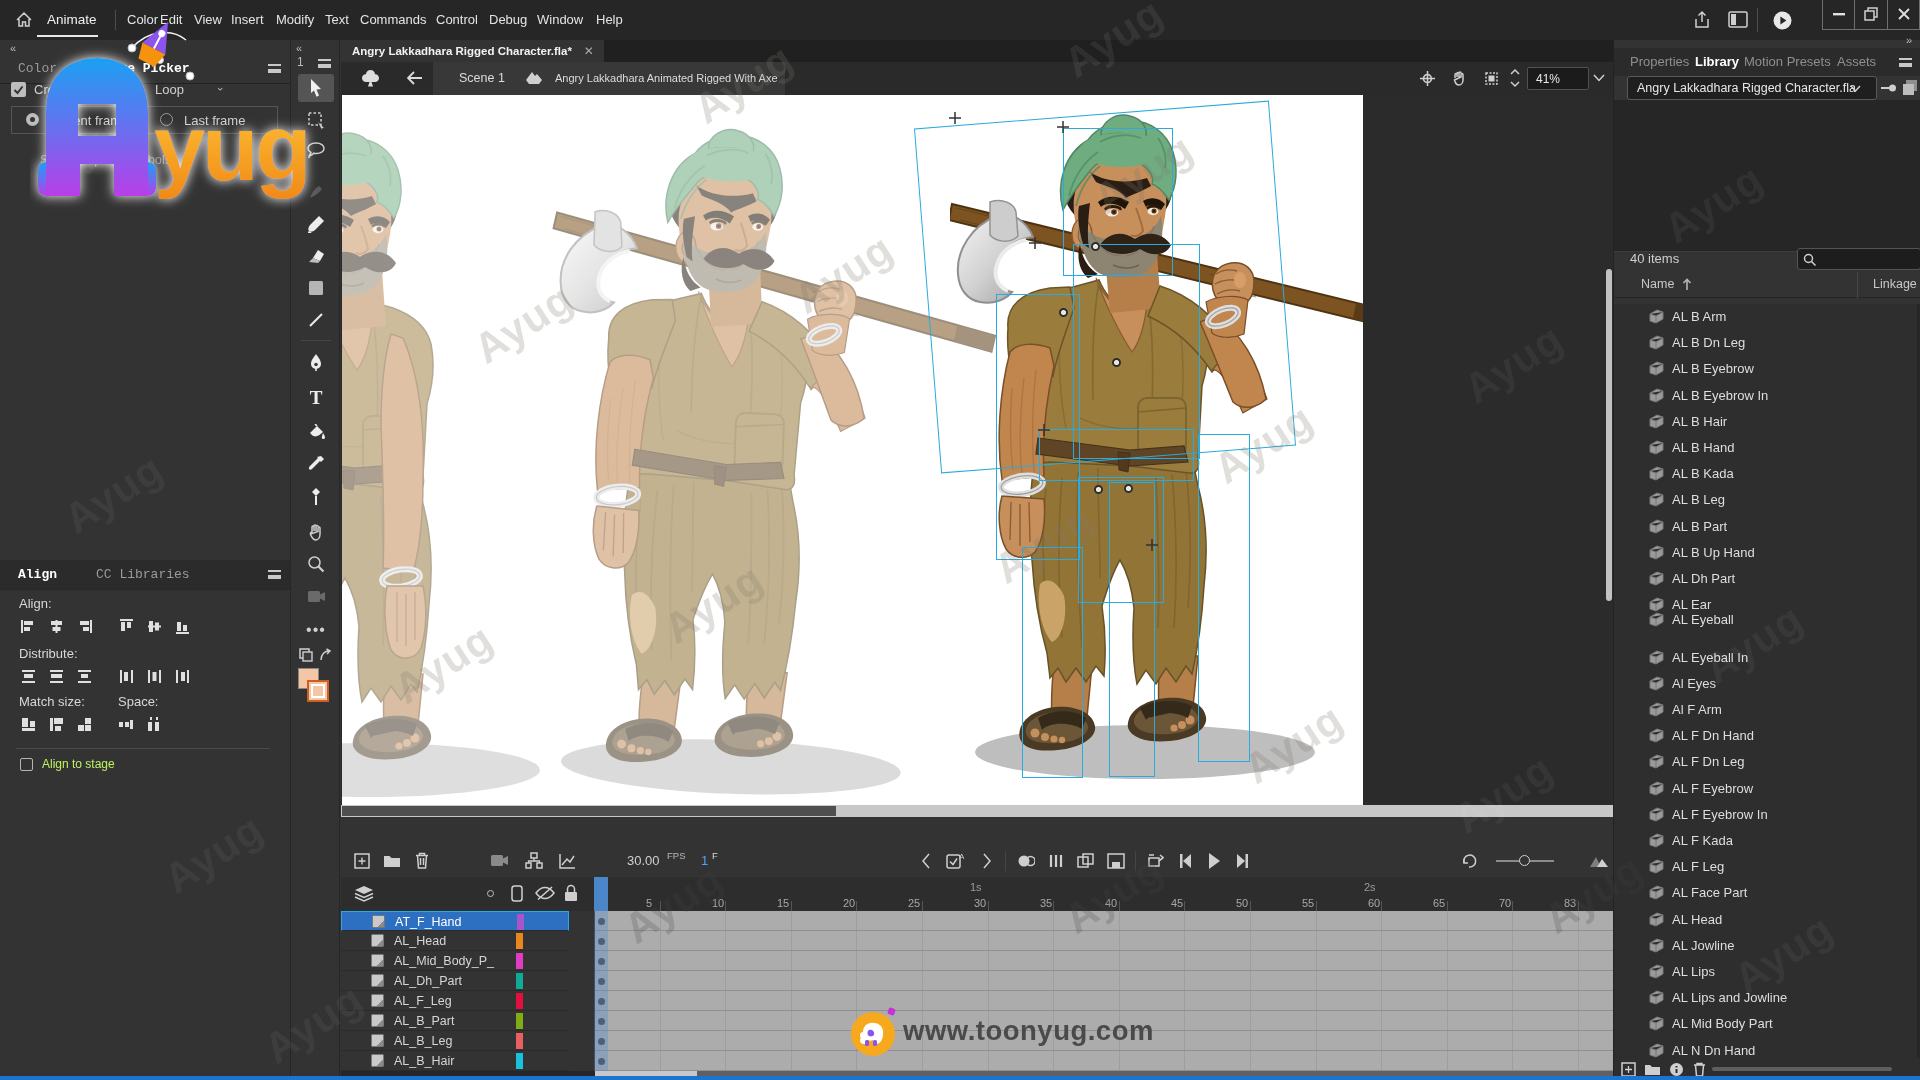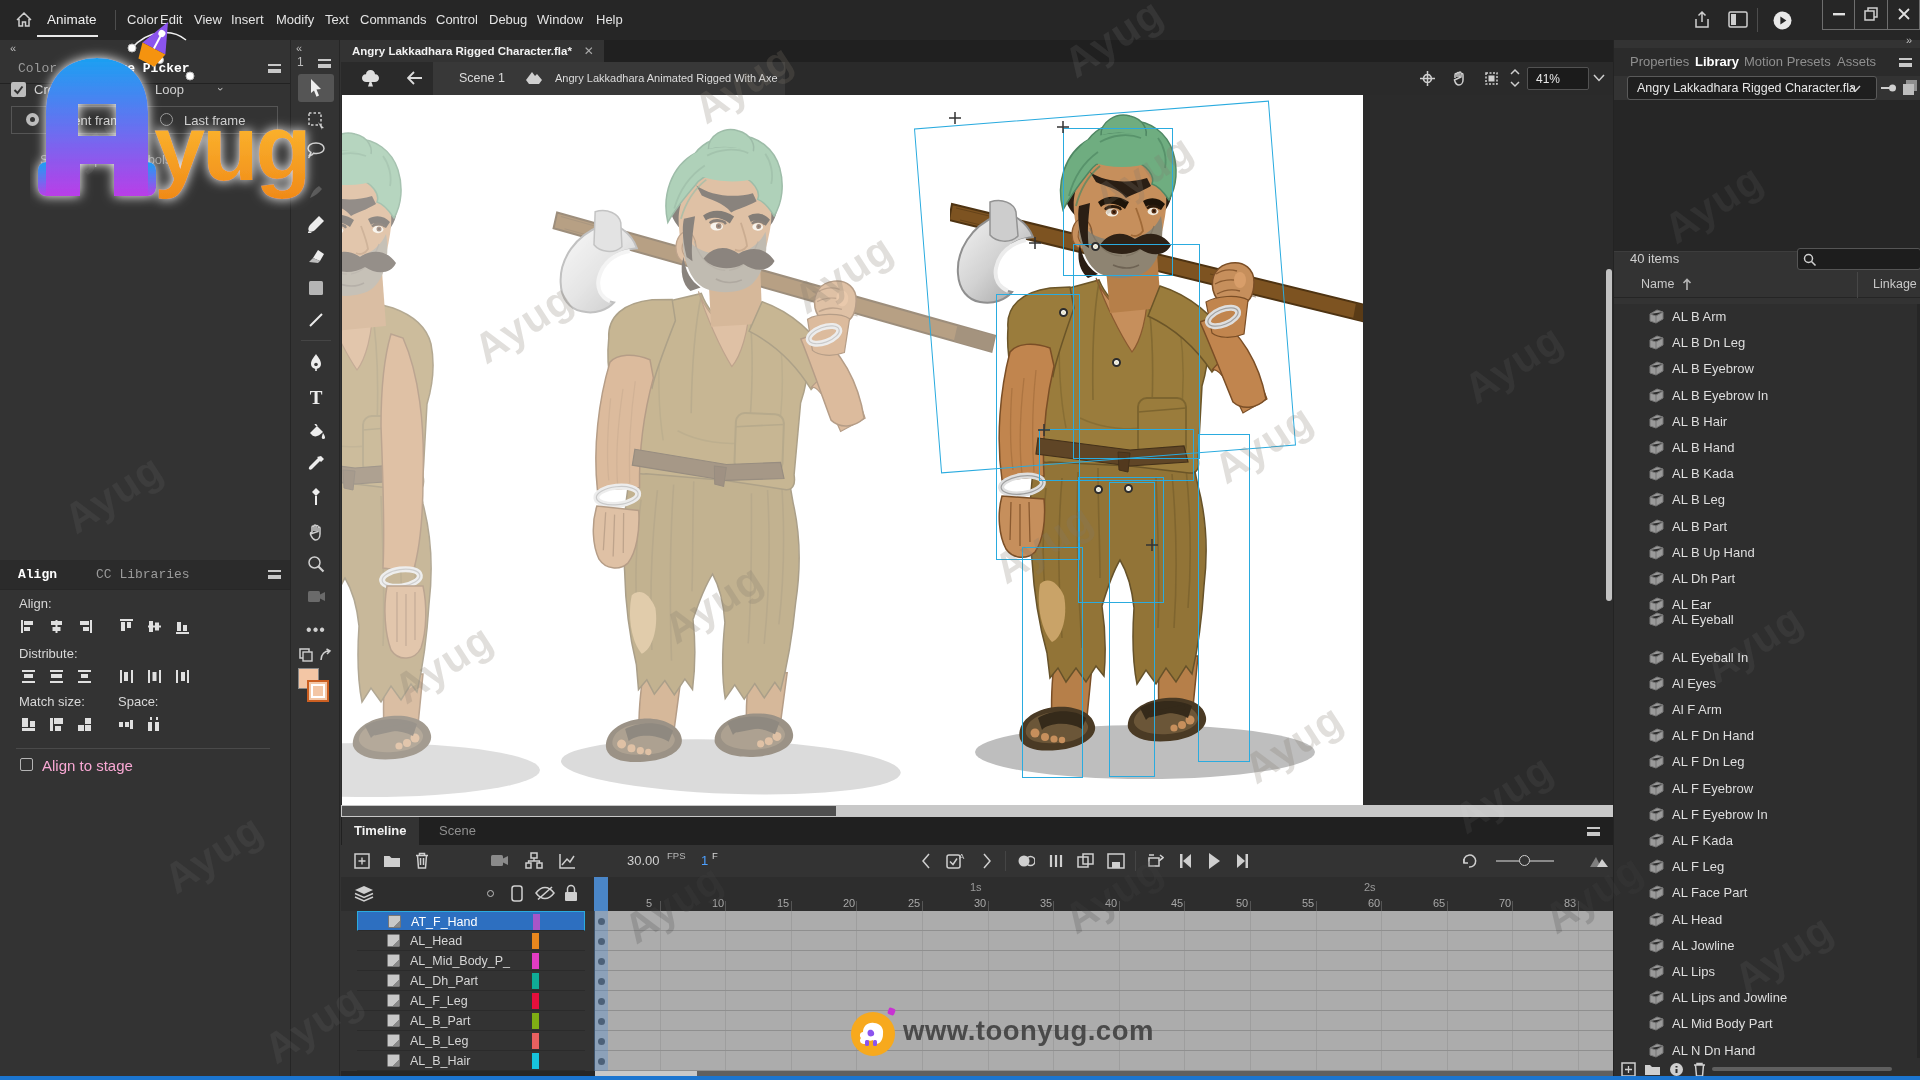--- a/index.html
+++ b/index.html
@@ -46,21 +46,21 @@
 .sel { position:absolute; border:1px solid #2aabdf; }
 .regpt { position:absolute; width:9px; height:9px; border-radius:50%; border:2px solid #2d2d2d; background:#e8e4c8; box-shadow:0 0 0 1px #fff inset; }
 
 #timeline { position:absolute; left:0; top:777px; width:1272px; height:263px; background:#333; }
 #tl-tabs { position:absolute; left:0; top:0; width:1272px; height:28px; background:#202020; }
 #tl-tab1 { position:absolute; left:1px; top:0; height:28px; background:#333; color:#f2f2f2; font-weight:bold; font-size:13px; line-height:28px; padding:0 12px; }
 #tl-tab2 { position:absolute; left:86px; top:0; height:28px; color:#8f8f8f; font-size:13px; line-height:28px; padding:0 12px; }
 #tl-toolbar { position:absolute; left:0; top:28px; width:1272px; height:32px; background:#333; }
 #tl-head { position:absolute; left:0; top:60px; width:1272px; height:34px; background:#2d2d2d; }
 #tl-rows { position:absolute; left:0; top:94px; width:1272px; height:160px; }
-.lrow { position:absolute; left:16px; width:228px; height:20px; background:#333; border-bottom:1px solid #2b2b2b; color:#d6d6d6; font-size:12.5px; line-height:20px; }
+.lrow { position:absolute; left:0; width:228px; height:20px; background:#333; border-bottom:1px solid #2b2b2b; color:#d6d6d6; font-size:12.5px; line-height:20px; }
 .lrow.sel { background:#2d6fc0; color:#fff; }
 .frow { position:absolute; left:254px; width:1018px; height:20px; background:#acacac; background-image:repeating-linear-gradient(90deg, transparent 0, transparent 64.6px, #9e9e9e 64.6px, #9e9e9e 65.6px); border-bottom:1px solid #8f8f8f; }
 .chip { position:absolute; left:175px; top:2px; width:7px; height:16px; }
 .pageic { position:absolute; left:30px; top:3px; width:13px; height:13px; background:linear-gradient(135deg,#c9c9c9 0 72%,#8a8a8a 72% 100%); border:1px solid #777; border-radius:1px; }
 .kdot { position:absolute; left:3px; top:7px; width:7px; height:7px; border-radius:50%; background:#4a4a4a; }
 #tl-hscroll { position:absolute; left:0; top:254px; width:1272px; height:6px; background:#262626; }
 
 #rightpanel { position:absolute; left:1613px; top:40px; width:307px; height:1040px; background:#333; border-left:1px solid #232323; }
 #rp-tabs { position:absolute; left:0; top:8px; width:307px; height:28px; background:#2b2b2b; }
 .rtab { position:absolute; top:0; height:28px; line-height:28px; font-size:13px; color:#8f8f8f; }
@@ -380,21 +380,21 @@
         </svg>
         <svg class="abs" style="left:126px;top:0" width="17" height="17" viewBox="0 0 17 17">
           <rect x="2" y="6" width="4" height="9" fill="#e0e0e0"></rect>
           <rect x="9" y="6" width="4" height="9" fill="#e0e0e0"></rect>
           <rect x="4" y="1" width="2" height="3" fill="#e0e0e0"></rect>
           <rect x="10" y="1" width="2" height="3" fill="#e0e0e0"></rect>
         </svg>
       </div>
     <div class="abs" style="left:16px;top:708px;width:254px;height:1px;background:#4a4a4a"></div>
     <div class="abs" style="left:20px;top:718px;width:13px;height:13px;border:1.5px solid #b5b5b5;border-radius:2px"></div>
-    <div class="abs" style="left:42px;top:717px;color:#f9a8d4;font-size:15px">Align to stage</div>
+    <div class="abs" style="left:42px;top:717px;color:#bef264;font-size:12px">Align to stage</div>
   </div>
 
   <div id="toolcol">
     <div class="abs chev2" style="left:5px;top:2px">«</div>
     <div class="abs" style="left:6px;top:15px;color:#bbb;font-size:12px">1</div>
     <div class="burger" style="left:27px;top:19px"></div>
     <div id="tools">
       <div class="tool active" style="top:34px">
           <svg width="18" height="20" viewBox="0 0 18 20">
             <path d="M4 1 L14 11 L9.5 11.5 L12 17.5 L9.5 18.7 L7 12.5 L4 15 Z" fill="#f0f0f0"></path>
@@ -580,25 +580,20 @@
       <div class="regpt" style="left:782px;top:389px"></div>
     </div>
       <div id="vscroll">
           <div id="vthumb"></div>
         </div>
     </div>
     <div id="hscroll">
         <div id="hthumb"></div>
       </div>
     <div id="timeline">
-    <div id="tl-tabs">
-          <div id="tl-tab1">Timeline</div>
-          <div id="tl-tab2">Scene</div>
-      <div class="burger" style="left:1246px;top:10px"></div>
-    </div>
     <div id="tl-toolbar">
       <svg class="abs" style="left:13px;top:8px" width="16" height="16" viewBox="0 0 16 16">
             <rect x="1" y="1" width="14" height="14" class="icn" stroke-width="1.4"></rect>
             <path d="M8 4.5 V11.5 M4.5 8 H11.5" stroke="#cfcfcf" stroke-width="1.4"></path>
           </svg>
       <svg class="abs" style="left:42px;top:9px" width="18" height="14" viewBox="0 0 18 14">
             <path d="M1 2 H6.5 L8.5 4 H17 V13 H1 Z" fill="#cfcfcf"></path>
           </svg>
       <svg class="abs" style="left:74px;top:7px" width="14" height="17" viewBox="0 0 14 17">
             <path d="M1 3.5 H13 M4.5 3.5 V1.5 H9.5 V3.5 M2.5 3.5 L3.5 16 H10.5 L11.5 3.5 M5.5 6 V13 M8.5 6 V13" class="icn" stroke-width="1.4"></path>

